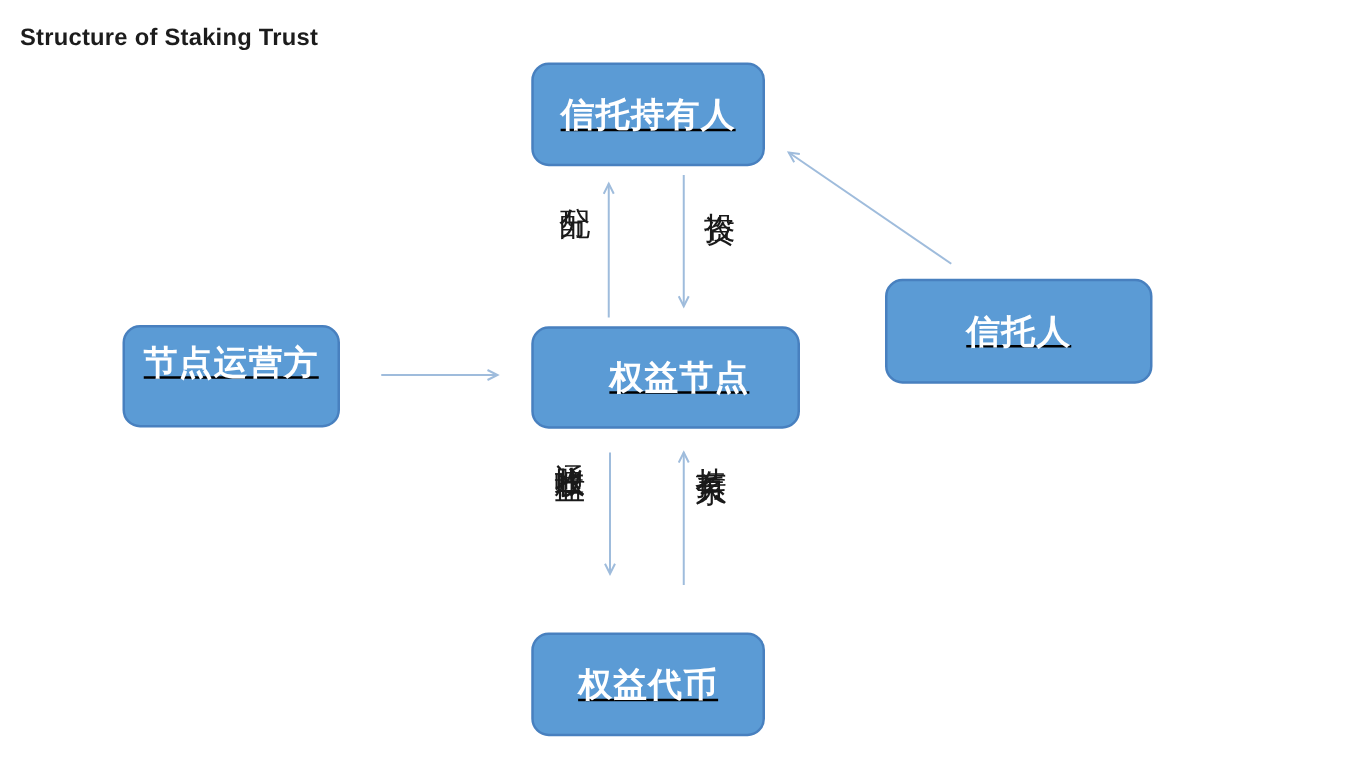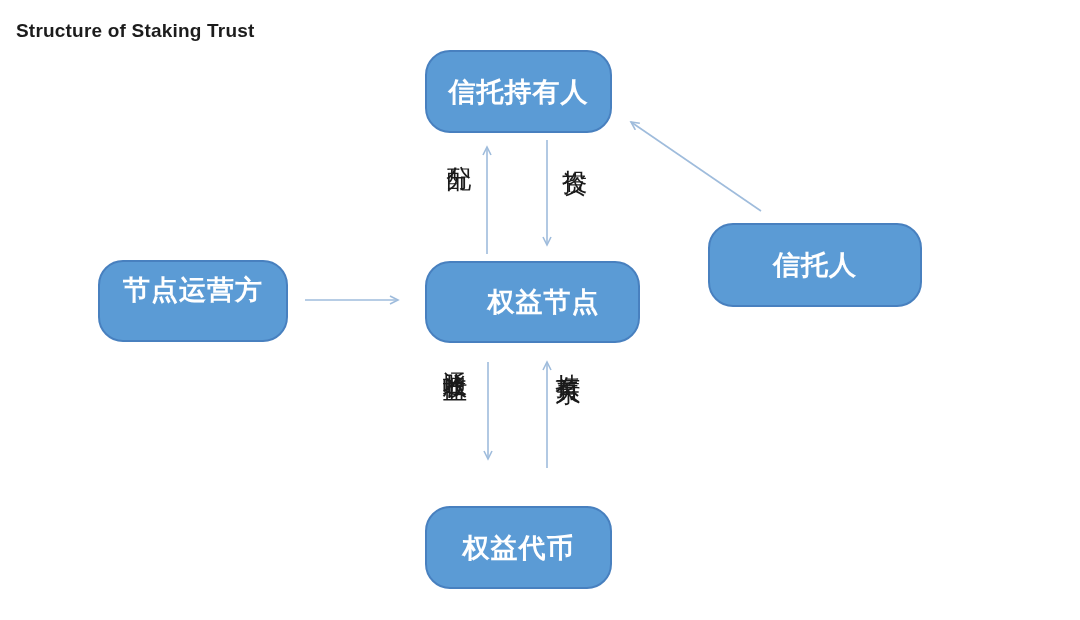--- a/index.html
+++ b/index.html
@@ -18,35 +18,36 @@
     top: 20px;
     font-size: 19px;
     font-weight: bold;
     color: #1c1c1c;
     letter-spacing: 0.2px;
   }
   .node {
     position: absolute;
     background: var(--node-fill, #5b9bd5);
     border: 2px solid var(--node-border, #4880bf);
-    border-radius: 25px;
+    border-radius: 14px;
     display: flex;
     align-items: center;
     justify-content: center;
     box-sizing: border-box;
+    text-decoration: underline;
   }
   .node-label {
     color: var(--node-text, #ffffff);
     font-size: 27px;
     font-weight: bold;
     letter-spacing: 1px;
     white-space: nowrap;
   }
   .node-trust-holder  { left: 425px; top: 50px;  width: 187px; height: 83px; }
-  .node-operator      { left: 98px;  top: 260px; width: 190px; height: 82px; align-items: flex-start; }
+  .node-operator      { left: 98px;  top: 260px; width: 174px; height: 82px; align-items: flex-start; }
   .node-operator .node-label { padding-top: 10px; }
   .node-staking-node  { left: 425px; top: 261px; width: 215px; height: 82px; }
   .node-staking-node .node-label { padding-left: 22px; }
   .node-trustee       { left: 708px; top: 223px; width: 214px; height: 84px; }
   .node-staking-token { left: 425px; top: 506px; width: 187px; height: 83px; }
   .edges-svg {
     position: absolute;
     left: 0; top: 0;
     width: 1080px;
     height: 620px;

